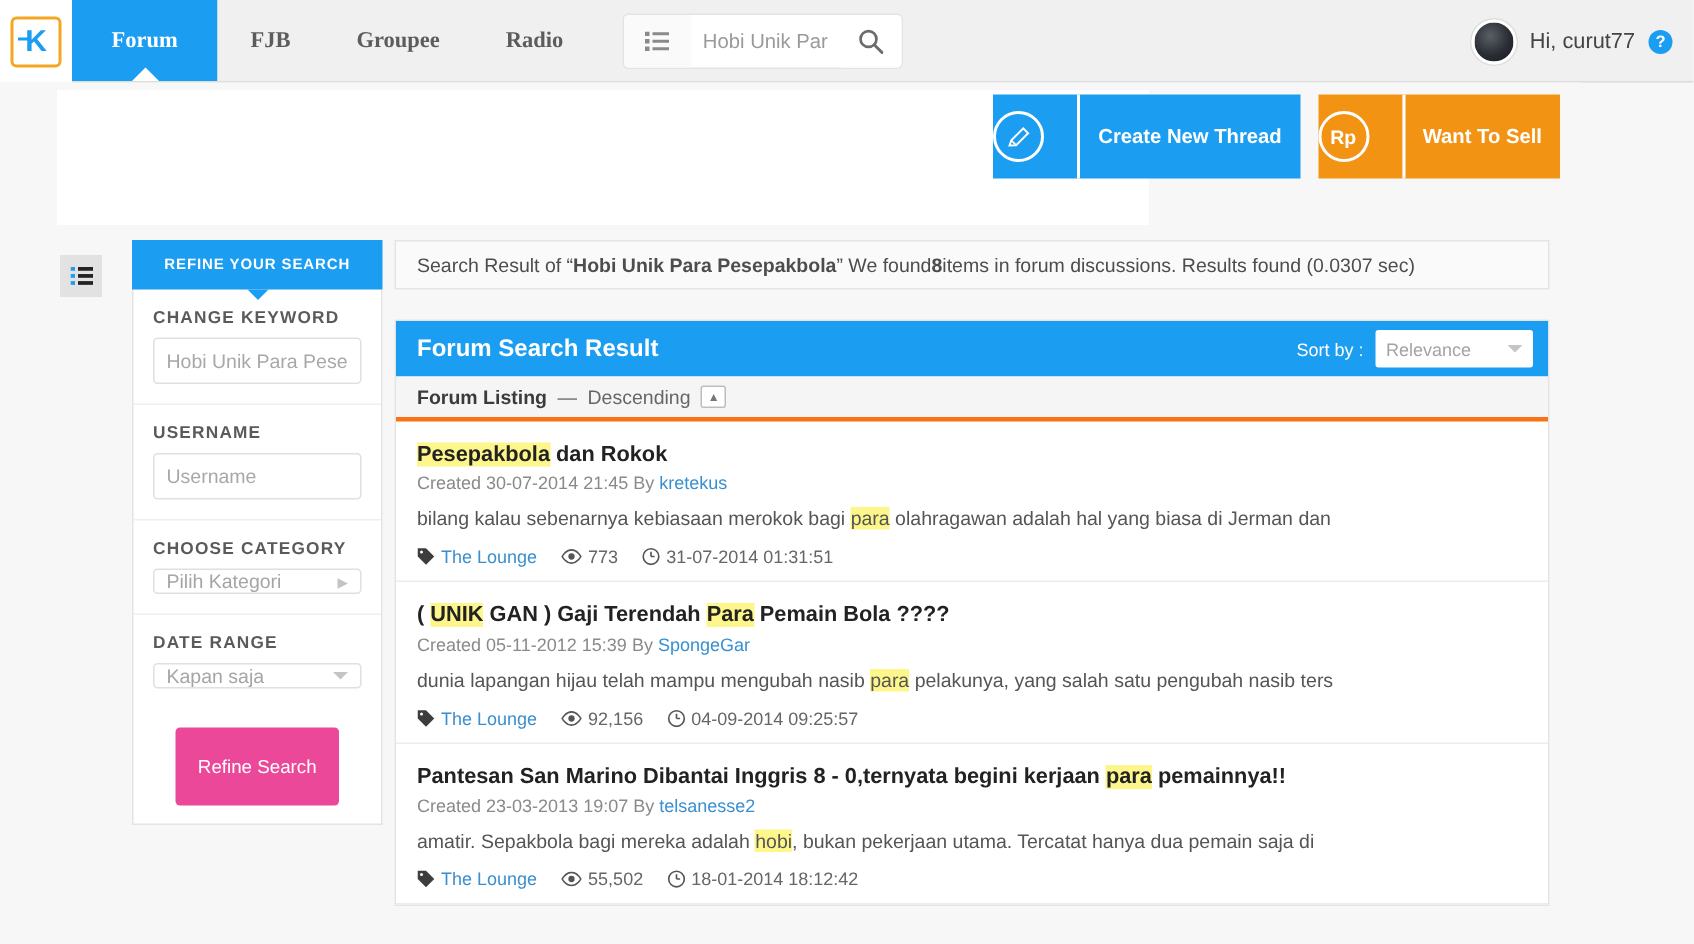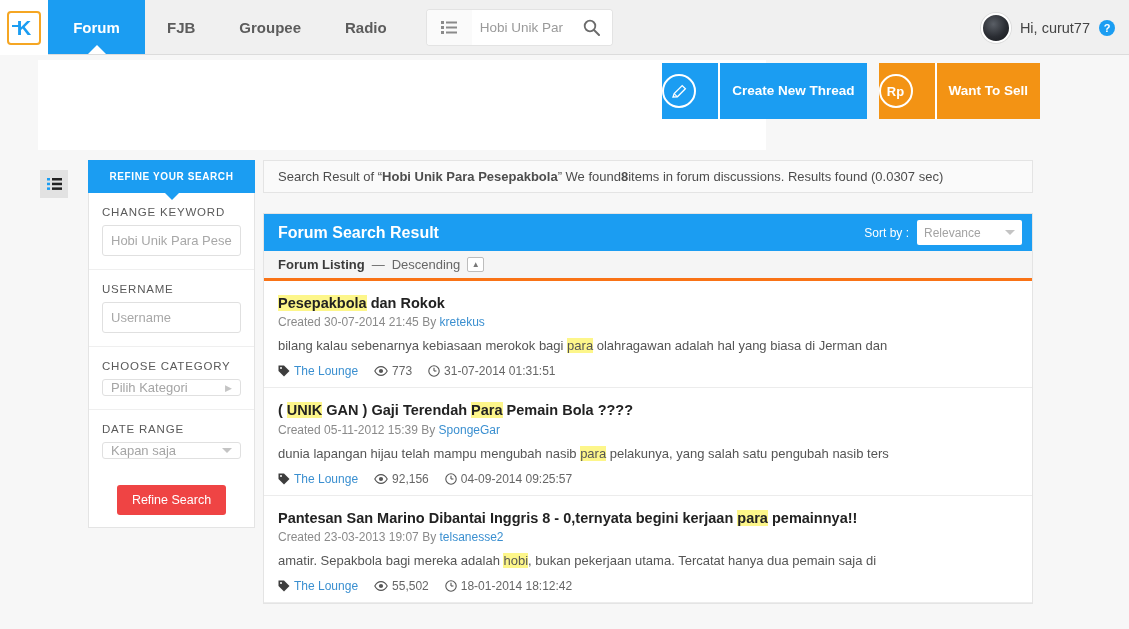--- a/index.html
+++ b/index.html
@@ -170,21 +170,21 @@
     border-right: 7px solid transparent;
     border-top: 7px solid #1b9df2;
   }
   .sidebar-body {
     background: #fff; border: 1px solid #e4e4e4; border-top: none;
     padding: 0 0 12px 0;
   }
   .sb-group { padding: 13px 13px 0 13px; border-bottom: 1px solid #efefef; padding-bottom: 13px; }
   .sb-group:last-of-type { border-bottom: none; }
   .sb-label {
-    font-size: 11.5px; font-weight: normal; color: #5a5a5a;
+    font-size: 11.5px; font-weight: bold; color: #5a5a5a;
     letter-spacing: .8px; margin-bottom: 7px;
   }
   .sb-input {
     width: 100%; height: 31px;
     border: 1px solid #e0e0e0; border-radius: 3px;
     background: #fff; padding: 0 8px;
     font-size: 13px; color: #a5a5a5;
     font-family: "Liberation Sans", sans-serif;
     outline: none;
   }
@@ -199,22 +199,22 @@
   }
   .caret-right { color: #c4c4c4; font-size: 9px; }
   .caret-down {
     width: 0; height: 0;
     border-left: 5px solid transparent;
     border-right: 5px solid transparent;
     border-top: 5px solid #c4c4c4;
   }
   .refine-btn-wrap { display: flex; justify-content: center; padding-top: 13px; }
   .refine-btn {
-    background: #ef4444; color: #fff; border: none;
-    font-size: 12.5px; padding: 8px 15px; border-radius: 3px;
+    background: #ec4899; color: #fff; border: none;
+    font-size: 12.5px; padding: 19px 15px; border-radius: 3px;
     cursor: pointer; font-family: "Liberation Sans", sans-serif;
   }
 
   
   .content { position: absolute; left: 263px; top: 5px; width: 770px; }
   .summary-bar {
     height: 33px; background: #fafafa;
     border: 1px solid #e4e4e4;
     display: flex; align-items: center;
     padding: 0 14px; font-size: 13px; color: #4d4d4d;
@@ -267,21 +267,21 @@
 </head>
 <body>
 
 <div class="topnav">
   <div class="logo-box">
     <div class="logo-inner">
       <span class="logo-k">K</span>
     </div>
   </div>
 
-  <div id="nav-tabs" style="display:flex;">
+  <div id="nav-tabs" style="display:flex;font-family:Liberation Serif, serif;">
       <div class="navtab active">Forum</div>
       <div class="navtab">FJB</div>
       <div class="navtab">Groupee</div>
       <div class="navtab">Radio</div>
     </div>
 
   <div class="search-wrap">
     <div class="search-listicon">
       <svg width="16" height="13" viewBox="0 0 16 13">
         <rect x="0" y="0" width="3" height="3" fill="#8a8a8a"></rect>

